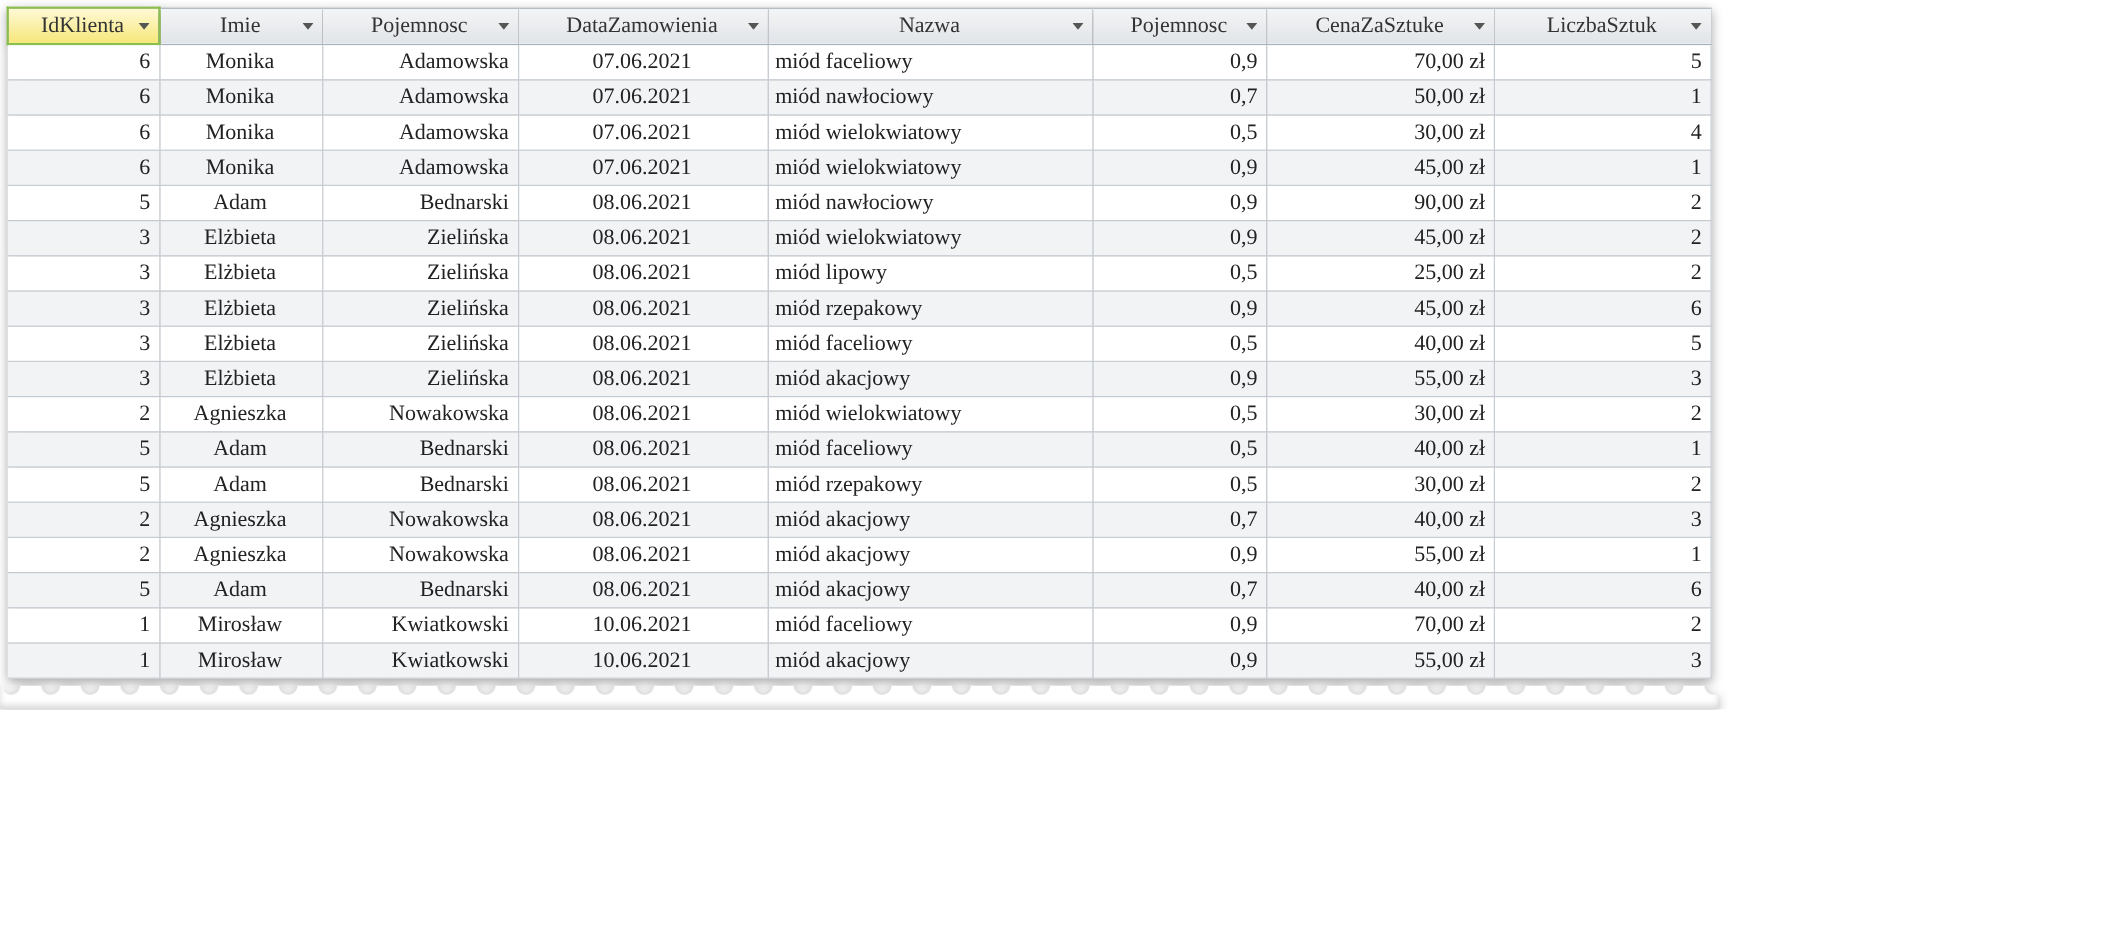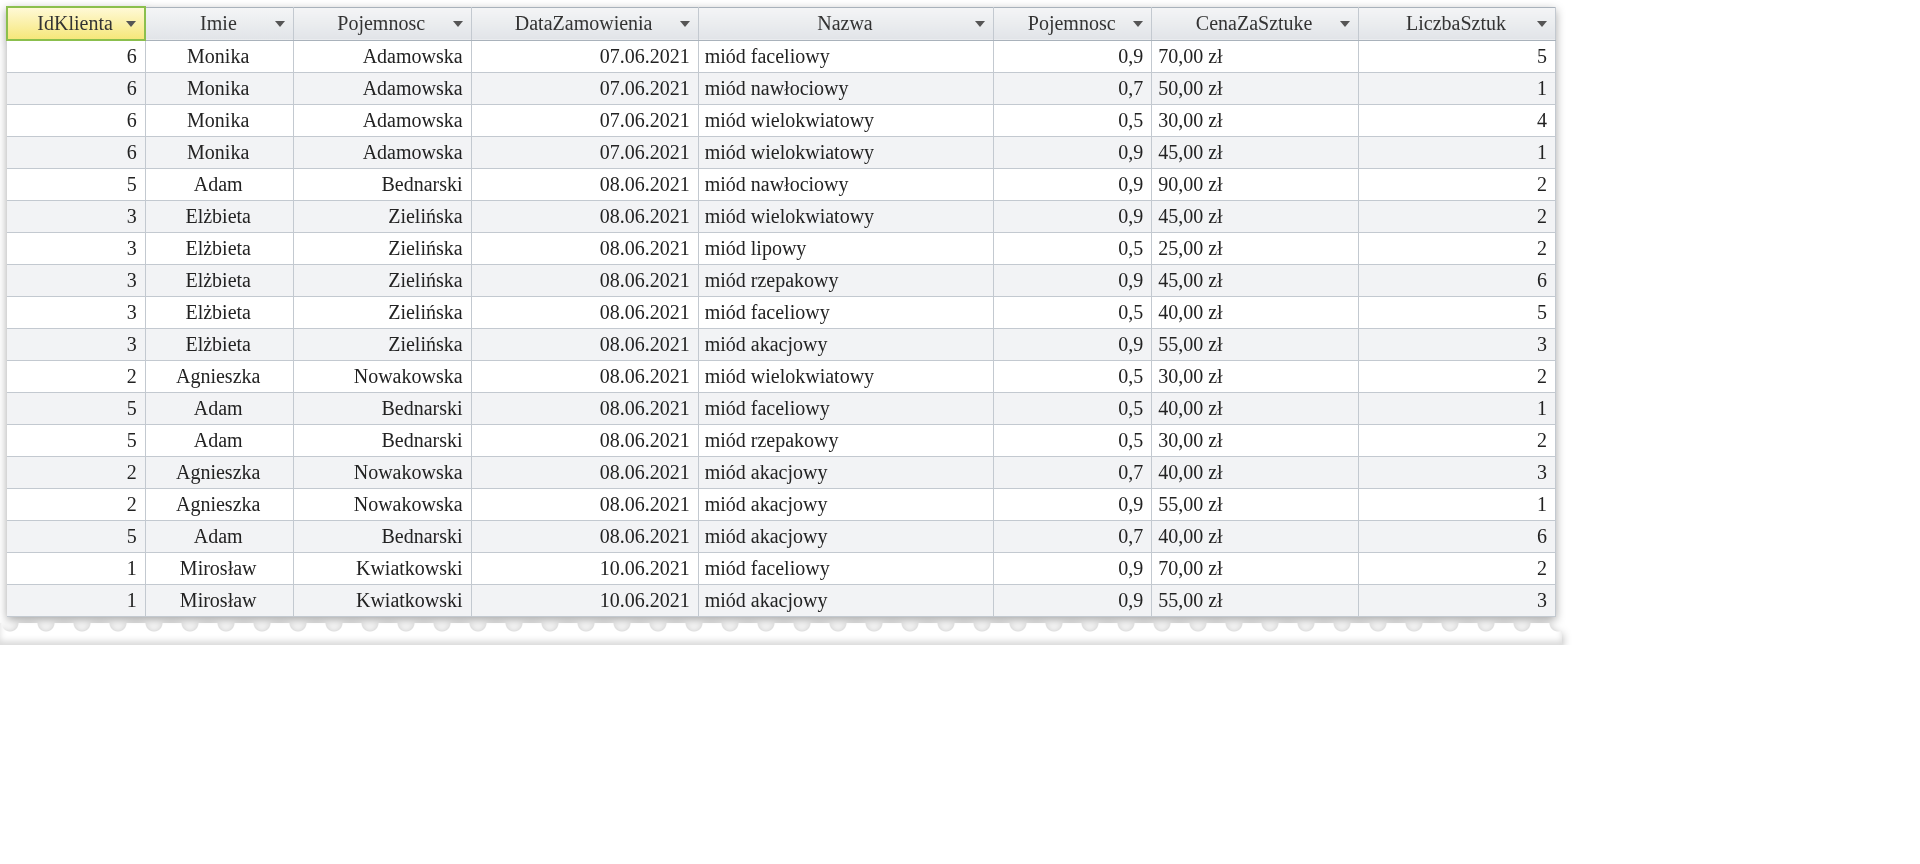--- a/index.html
+++ b/index.html
@@ -56,24 +56,24 @@
     align-items: center;
     justify-content: center;
     cursor: pointer;
   }
   .dd svg { display: block; }
   .row.body:nth-child(even) .cell { background: #fff; }
   .row.body:nth-child(odd)  .cell { background: #f2f3f5; }
   .col-id    { width: 140px; text-align: right; }
   .col-imie  { width: 150px; text-align: center; }
   .col-nazw  { width: 180px; text-align: right; }
-  .col-data  { width: 230px; text-align: right; }
+  .col-data  { width: 230px; text-align: center; }
   .col-nazwa { width: 300px; text-align: left; padding-left: 6px; }
   .col-poj   { width: 160px; text-align: right; margin-top: 16px; }
-  .col-cena  { width: 210px; text-align: left; }
+  .col-cena  { width: 210px; text-align: right; }
   .col-szt   { width: 200px; text-align: right; }
   
   .torn {
     width: 1562px;
     height: 22px;
     margin-left: 0;
     background: #fff;
     -webkit-mask: radial-gradient(circle at 10px 0, transparent 8px, #000 9px) repeat-x 0 0 / 36px 22px;
             mask: radial-gradient(circle at 10px 0, transparent 8px, #000 9px) repeat-x 0 0 / 36px 22px;
     box-shadow: 0 -4px 6px rgba(0,0,0,0.15) inset;

